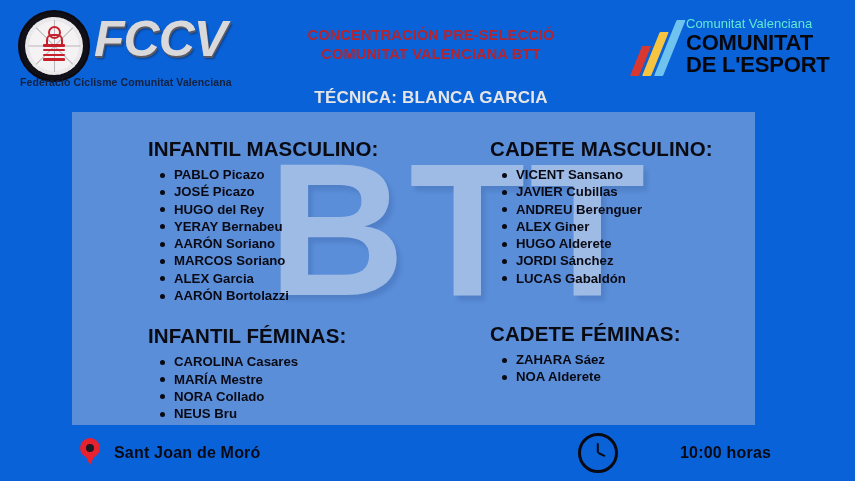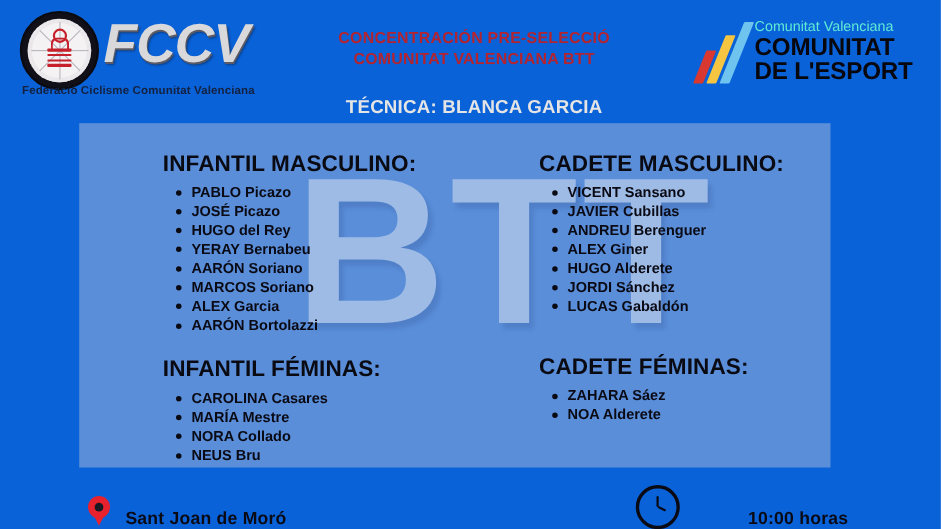--- a/index.html
+++ b/index.html
@@ -85,21 +85,21 @@
   ul.names{list-style:none;margin:0;padding:0 0 0 26px;}
   ul.names li{position:relative;font-size:13.2px;font-weight:bold;color:#0a0a14;
     line-height:17.3px;white-space:nowrap;}
   ul.names li::before{content:"";position:absolute;left:-14px;top:6.5px;
     width:5px;height:5px;border-radius:50%;background:#0a0a14;}
   .gap-left{height:20px;}
   .gap-right{height:35px;}
 
   
   .footer{position:absolute;left:0;top:425px;width:855px;height:56px;}
-  .f-item{position:absolute;display:flex;align-items:flex-end;height:56px;}
+  .f-item{position:absolute;display:flex;align-items:center;height:56px;}
   .f-place{left:80px;}
   .f-date{left:325px;}
   .f-time{left:578px;}
   .f-text{font-size:16px;font-weight:bold;color:#0a0a14;white-space:nowrap;letter-spacing:.2px;}
 
   .pin{position:relative;width:20px;height:30px;margin-right:14px;}
   .pin .bulb{position:absolute;left:0;top:0;width:20px;height:20px;border-radius:50% 50% 50% 50%;
     background:#e8212f;}
   .pin .tail{position:absolute;left:50%;top:13px;transform:translateX(-50%);
     width:0;height:0;border-left:7px solid transparent;border-right:7px solid transparent;

